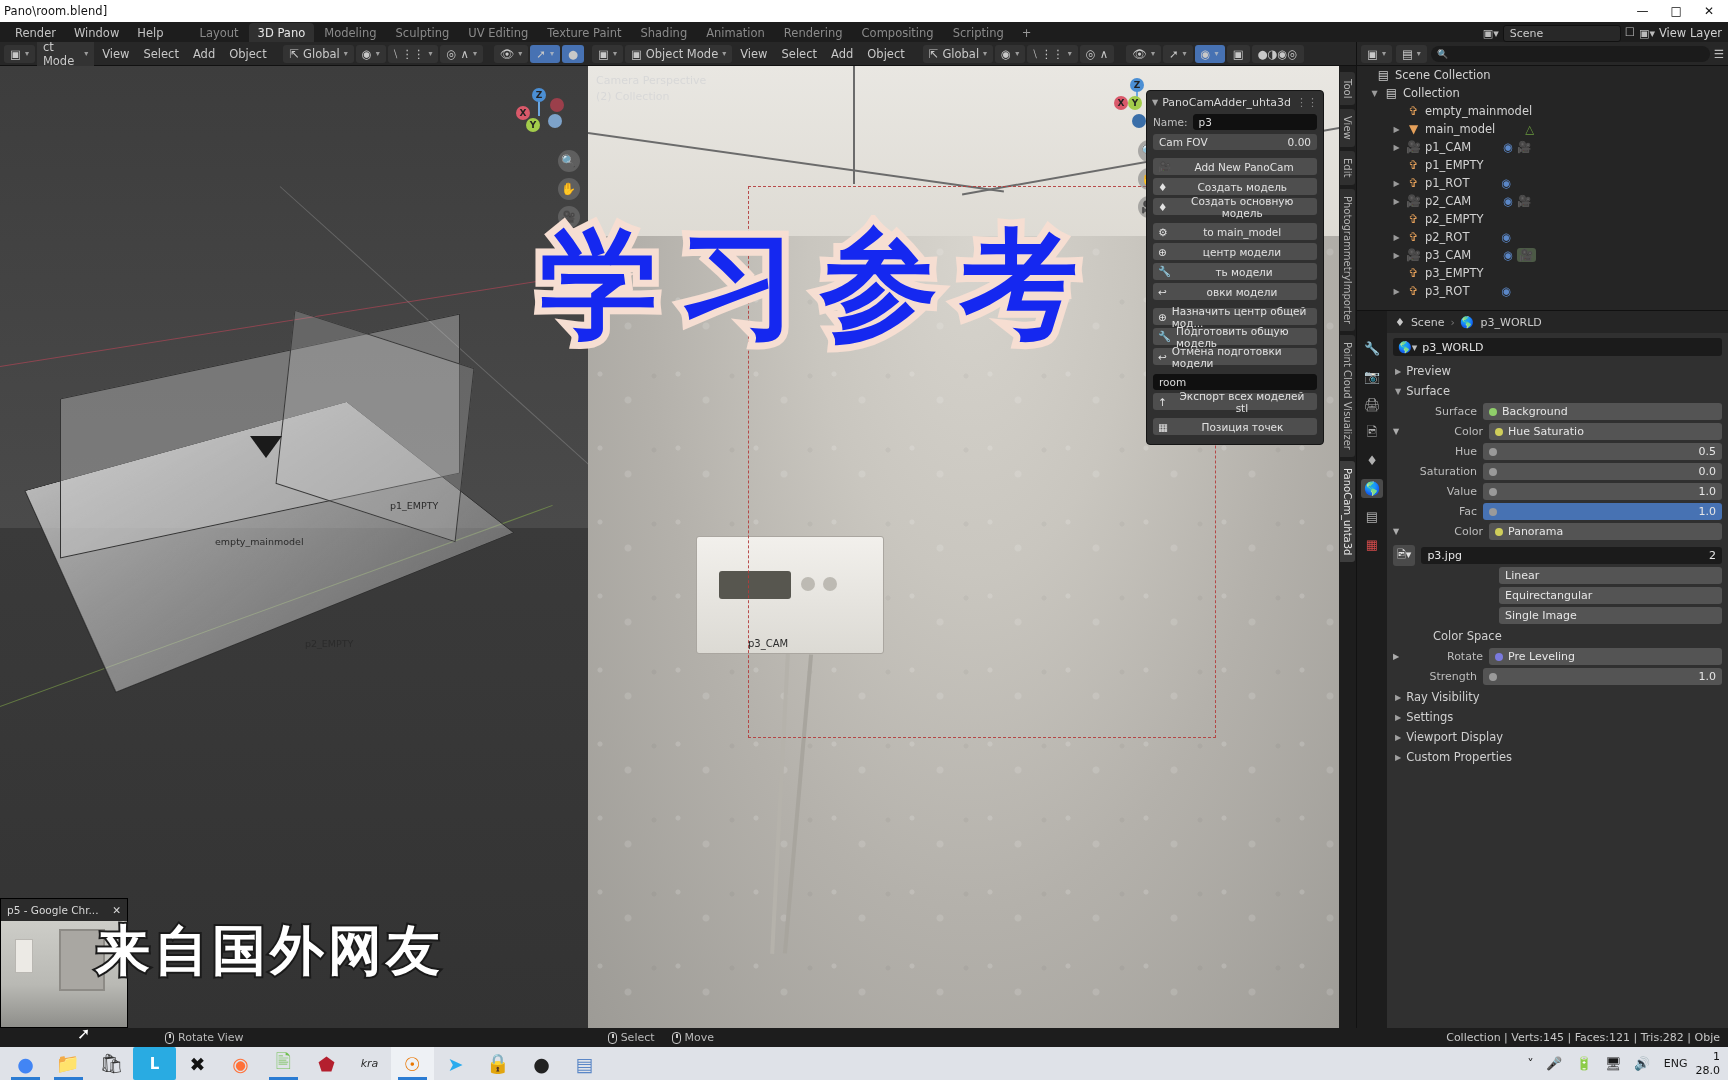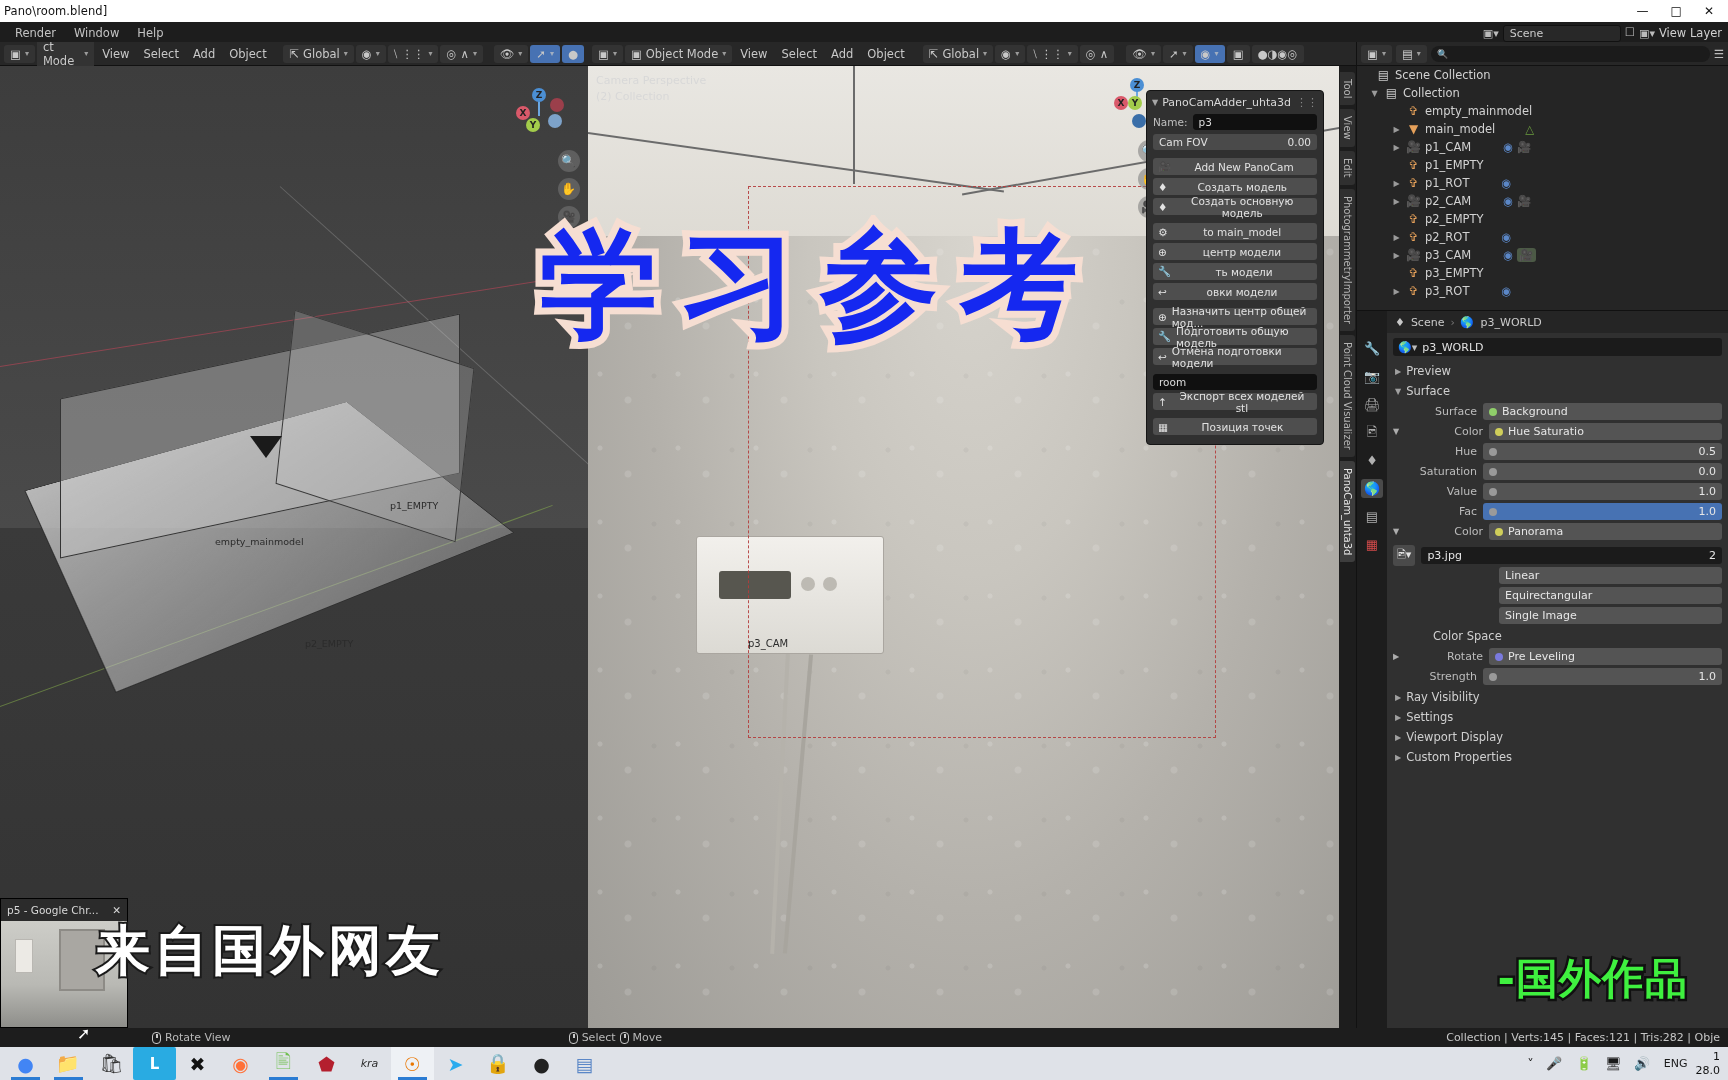--- a/index.html
+++ b/index.html
@@ -120,21 +120,21 @@
   .p-val{ flex:1; background:#545454; border-radius:3px; height:17px; display:flex;
      align-items:center; gap:5px; padding:0 6px; color:#e6e6e6; position:relative;}
   .p-val.slider{ background:#545454; }
   .p-val.fac{ background:#4772b3; }
   .p-val .num{ margin-left:auto; }
   .dot{ width:8px; height:8px; border-radius:50%; display:inline-block; }
 
   
   #statusbar{
     position:absolute; left:0; right:0; bottom:33px; height:19px;
-    background:#1d1d1d; display:flex; align-items:center; font-size:11px; color:#b9b9b9; padding:0 8px; gap:4px;
+    background:#1d1d1d; display:flex; align-items:center; font-size:11px; color:#b9b9b9; padding:0 8px; gap:17px;
   }
   #statusbar .sb-right{ margin-left:auto; color:#c7c7c7; }
   .sb-item{ display:flex; align-items:center; gap:4px; }
   .mouse-ico{ width:9px; height:12px; border:1.3px solid #c9c9c9; border-radius:4px; display:inline-block; position:relative;}
   .mouse-ico:after{ content:""; position:absolute; left:3.2px; top:1.4px; width:2px; height:4px; background:#c9c9c9;}
 
   
   #taskbar{
     position:absolute; left:0; right:0; bottom:0; height:33px; background:#dfe2e8;
     display:flex; align-items:center; padding-left:4px;
@@ -194,20 +194,34 @@
     <span>□</span>
     <span>✕</span>
   </div>
 </div>
 
 <div id="topbar">
   <div class="menu-item">Render</div>
   <div class="menu-item">Window</div>
   <div class="menu-item">Help</div>
 
+  <div id="workspace-tabs">
+    <div class="ws-tab">Layout</div>
+    <div class="ws-tab active">3D Pano</div>
+    <div class="ws-tab">Modeling</div>
+    <div class="ws-tab">Sculpting</div>
+    <div class="ws-tab">UV Editing</div>
+    <div class="ws-tab">Texture Paint</div>
+    <div class="ws-tab">Shading</div>
+    <div class="ws-tab">Animation</div>
+    <div class="ws-tab">Rendering</div>
+    <div class="ws-tab">Compositing</div>
+    <div class="ws-tab">Scripting</div>
+    <div class="ws-plus">+</div>
+  </div>
 
   <div id="topbar-right">
     <span class="ico" style="font-size:11px;color:#bbb;">▣▾</span>
     <div class="scene-field" style="width:118px;">
       <span>Scene</span>
     </div>
     <span class="ico" style="color:#bbb;">☐</span>
     <span class="ico" style="font-size:11px;color:#bbb;">▣▾</span>
     <span style="color:#d0d0d0;">View Layer</span>
   </div>
@@ -758,21 +772,20 @@
     <div style="position:absolute;left:58px;top:8px;width:46px;height:62px;background:#a9a7a2;border:2px solid #8d8b86;"></div>
   </div>
   <div style="position:absolute;left:76px;bottom:-16px;color:#fff;font-size:16px;">➚</div>
 </div>
 
 <div class="ovl" id="ovl-main">
   <span class="l2">学习参考</span>
 </div>
 <div class="ovl" id="ovl-bl">来自国外网友</div>
 <div class="ovl" id="ovl-br">
-  <div>-国外作品</div>
 </div>
 
 <div id="taskbar">
   <div class="tb-app run" style="color:#4285F4;">●</div>
   <div class="tb-app run" style="color:#f0b429;">📁</div>
   <div class="tb-app" style="color:#333;">🛍</div>
   <div class="tb-app" style="color:#fff;background:#29ABE2;border-radius:2px;font-weight:bold;font-size:15px;">L</div>
   <div class="tb-app" style="color:#111;">✖</div>
   <div class="tb-app" style="color:#ff7139;">◉</div>
   <div class="tb-app run" style="color:#6fbf4f;">🖹</div>

